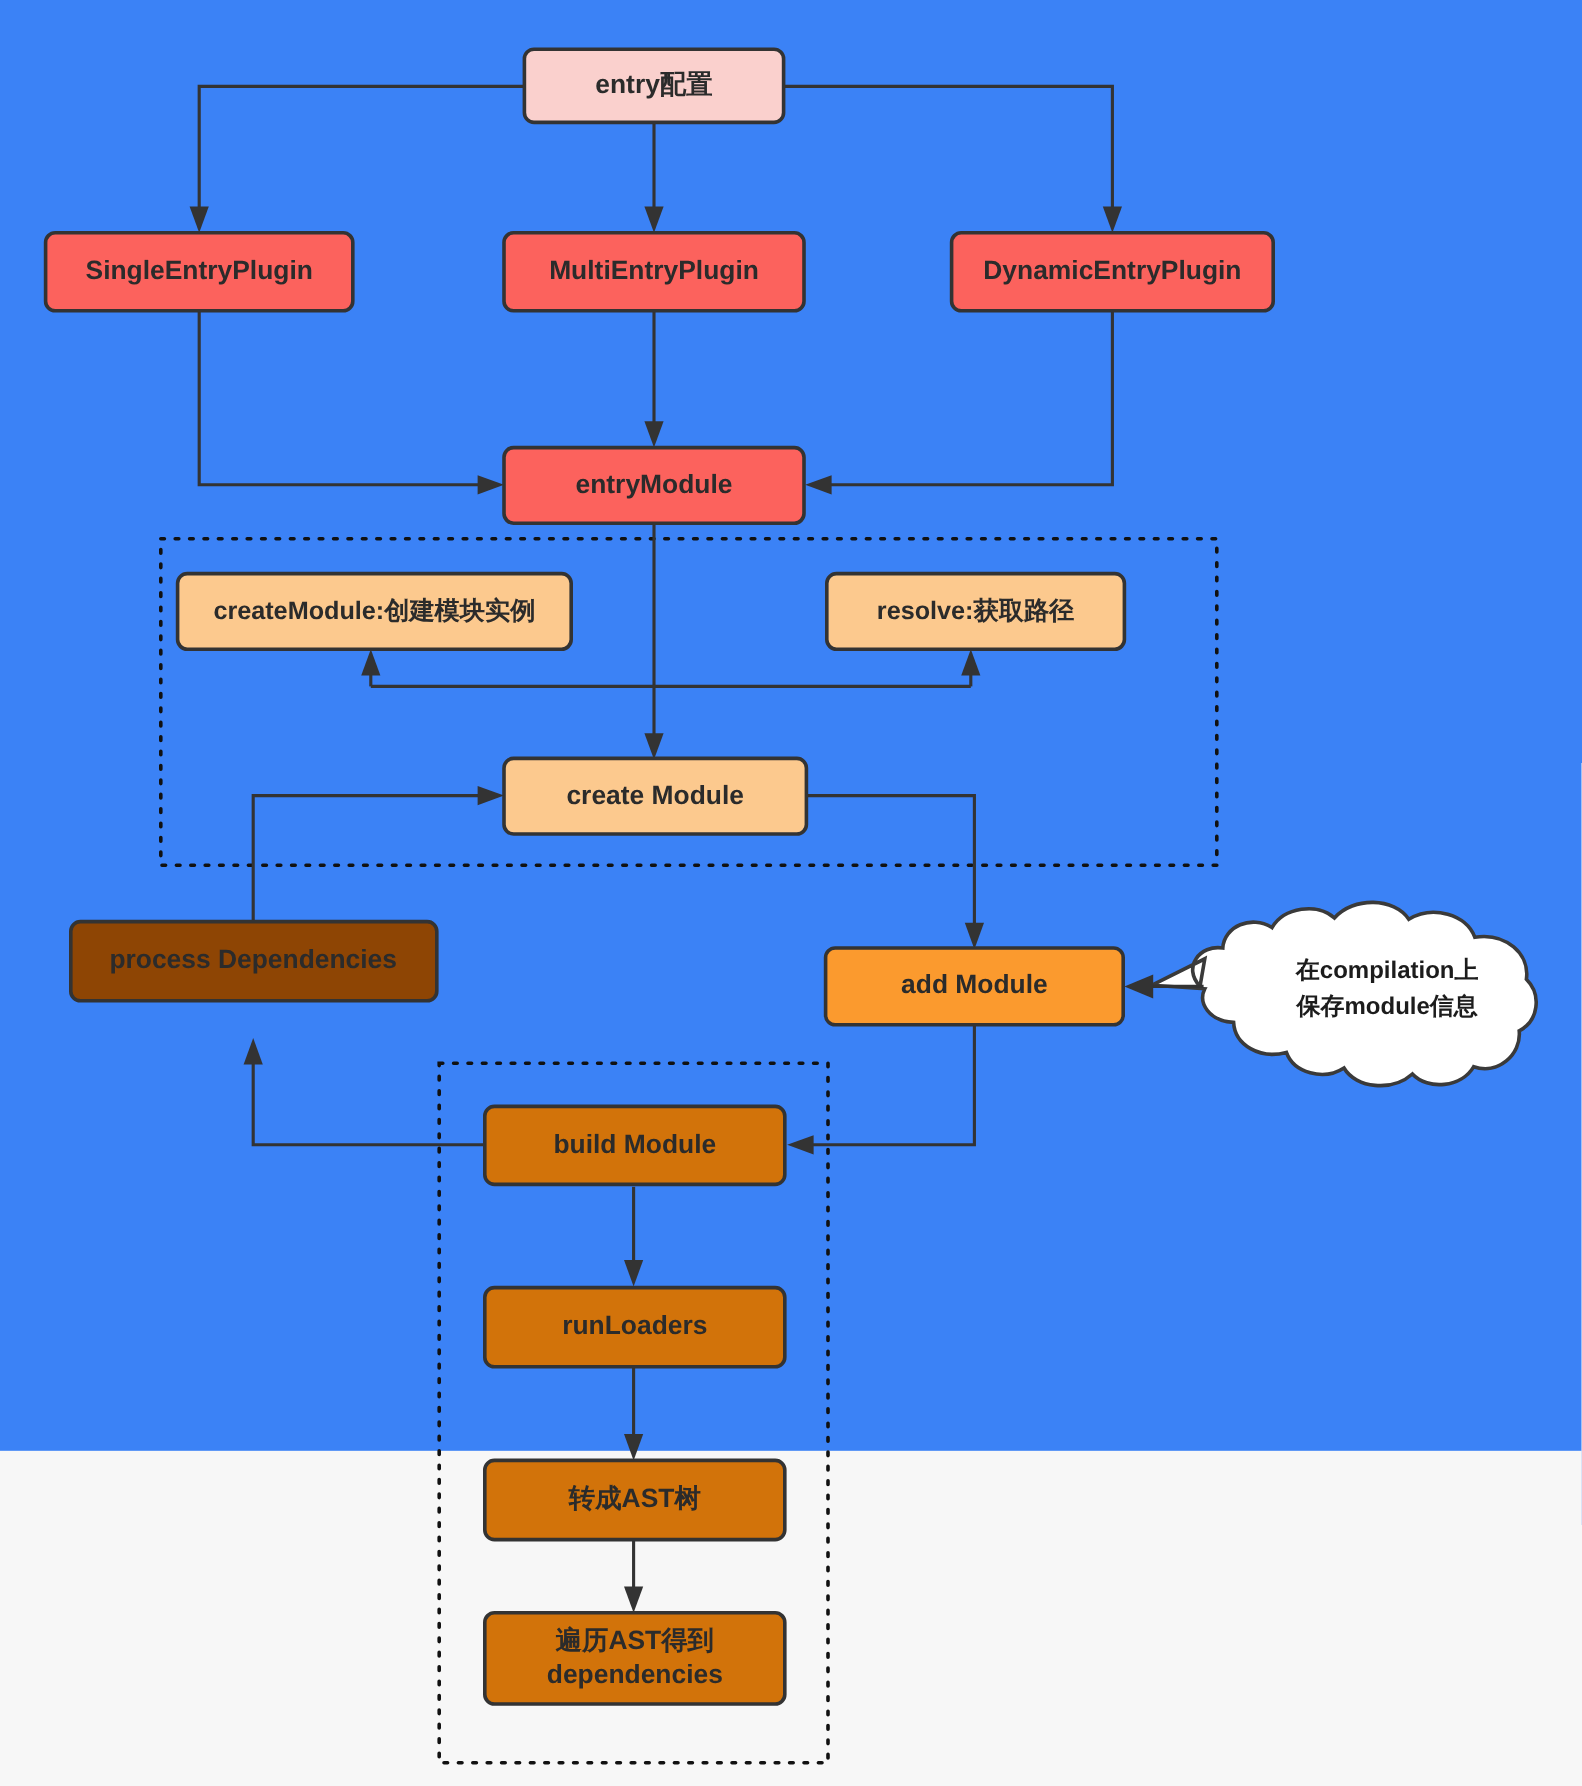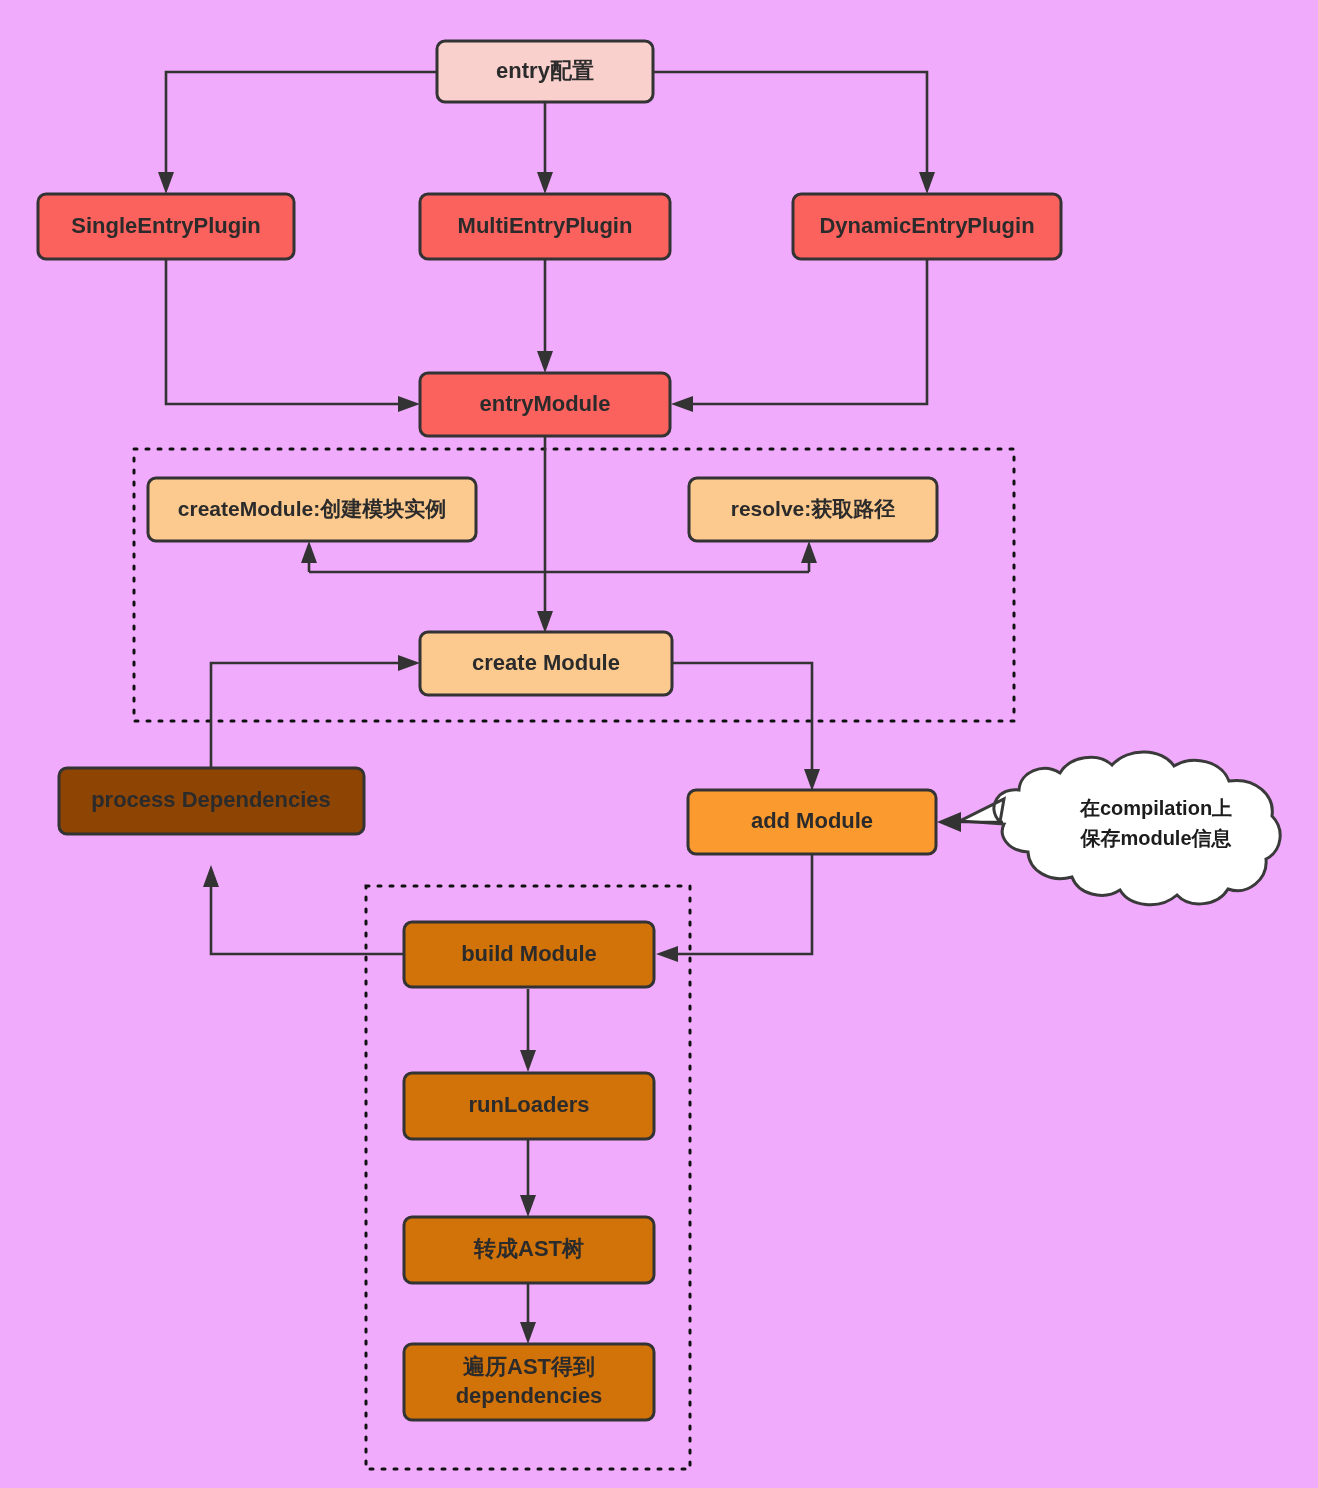--- a/index.html
+++ b/index.html
@@ -9,22 +9,22 @@
   }
   body {
     width: 1318px;
     height: 1488px;
     font-family: "Liberation Sans", "DejaVu Sans", sans-serif;
     overflow: hidden;
   }
   #diagram-root {
     position: relative;
     width: 1318px;
-    height: 1488px;
-    background: #f0abfc;
+    height: 1209px;
+    background: #3b82f6;
   }
   svg.flow {
     position: absolute;
     top: 0;
     left: 0;
     width: 1318px;
     height: 1488px;
   }
   .node-rect {
     stroke: #333333;

